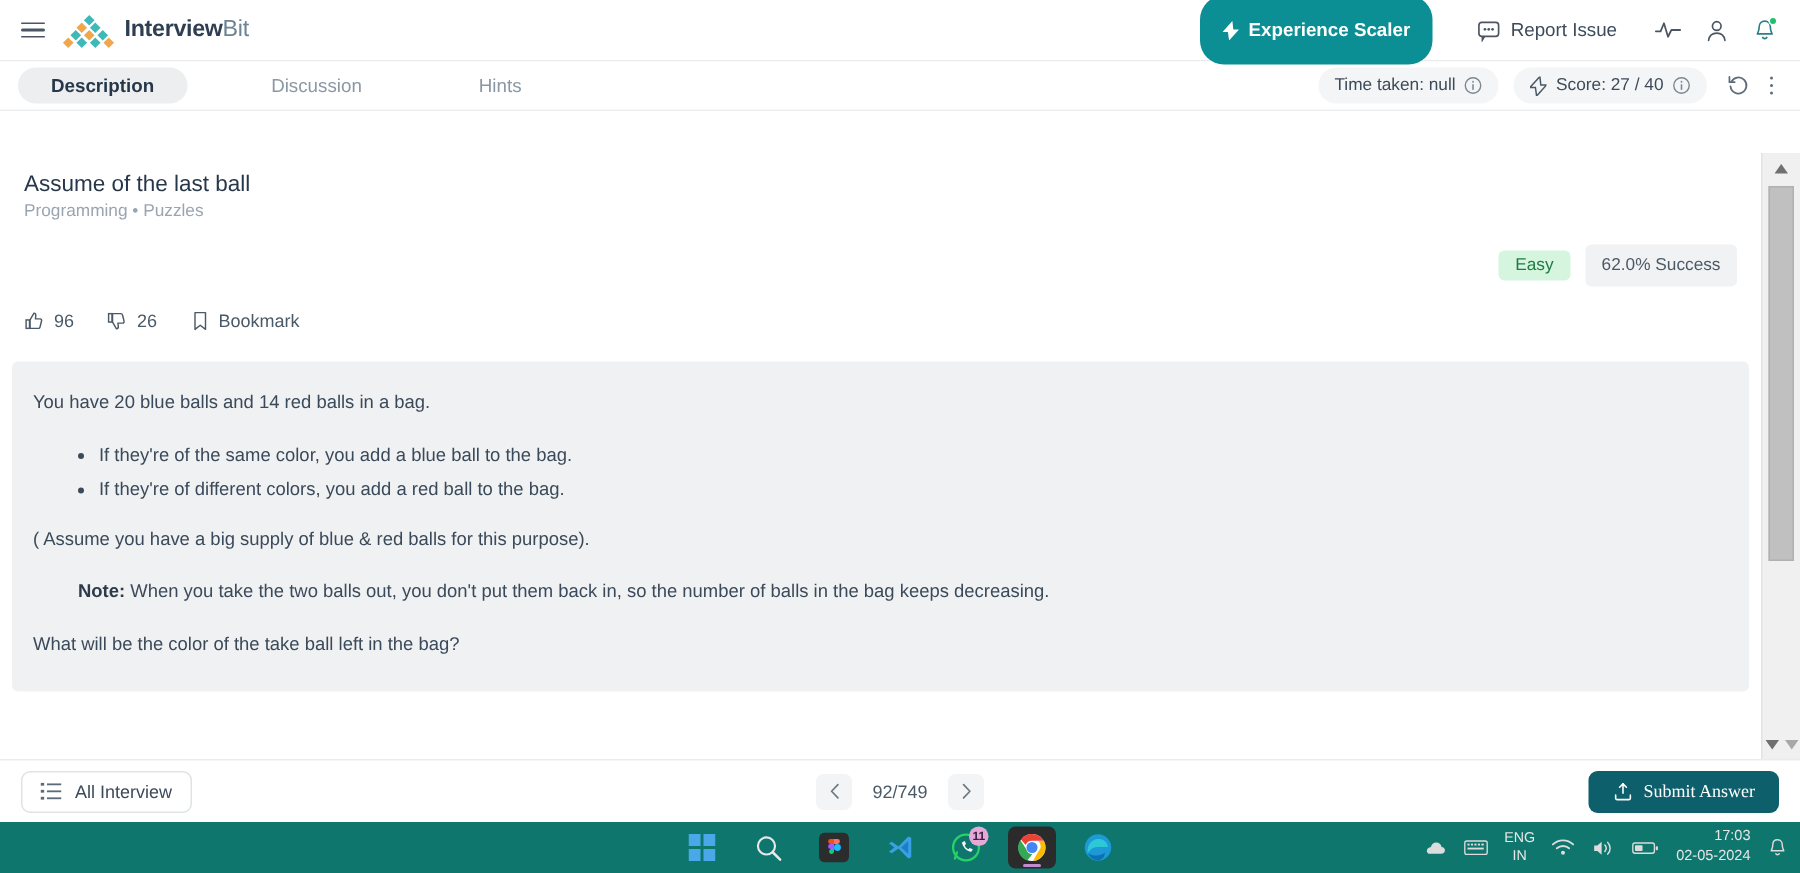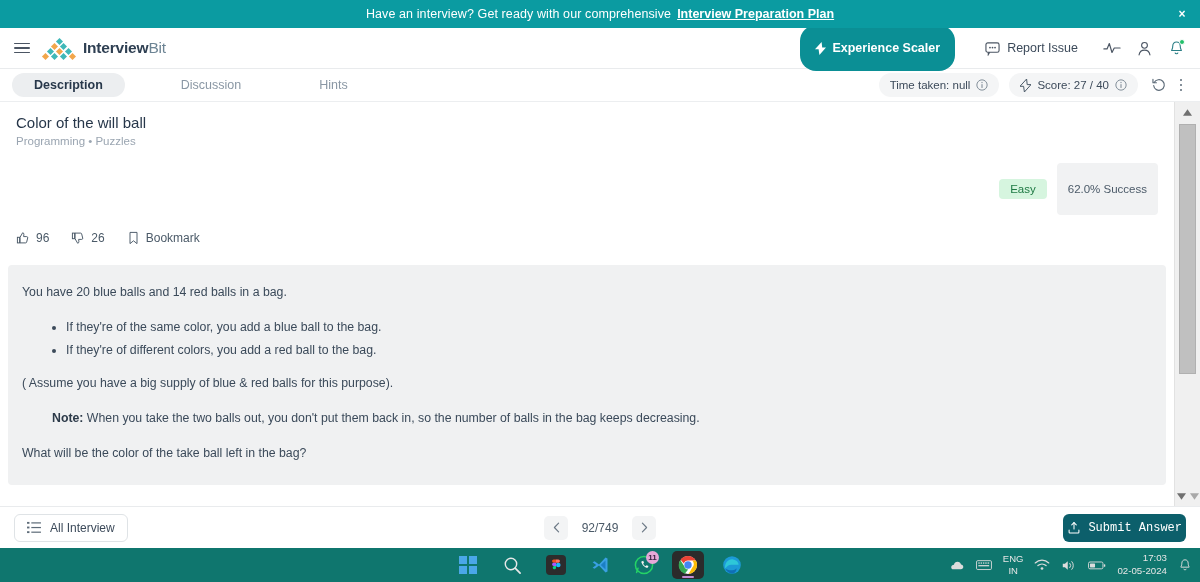--- a/index.html
+++ b/index.html
@@ -85,21 +85,21 @@
   .prob-head { padding: 12px 16px 0 16px; }
   .prob-title { font-size: 15px; color: #27374a; font-weight: 400; }
   .crumb { font-size: 11.5px; color: #9aa5b1; margin-top: 4px; }
   .badges { display: flex; align-items: center; gap: 10px; margin-top: 16px; justify-content: flex-end; }
   .badge-easy {
     background: #d6f5df; color: #1f7a44; font-size: 11.5px; font-weight: 500;
     padding: 4px 11px; border-radius: 4px;
   }
   .badge-succ {
     background: #f1f2f3; color: #4b5a68; font-size: 11.5px;
-    padding: 20px 11px; border-radius: 4px;
+    padding: 8px 11px; border-radius: 4px;
   }
   .meta { display: flex; align-items: center; gap: 22px; margin-top: 16px; font-size: 12px; color: #4b5a68; }
   .meta-item { display: flex; align-items: center; gap: 6px; cursor: pointer; }
 
   .statement {
     margin: 20px 8px 0 8px; background: #f0f1f2; border-radius: 4px;
     padding: 18px 14px 22px 14px; font-size: 12.3px; line-height: 1.55;
     color: #3b4a5a;
   }
   .statement p { margin: 0 0 16px 0; }
@@ -138,23 +138,23 @@
   }
   .pg-btn {
     width: 24px; height: 24px; border-radius: 5px; background: #f3f4f5;
     border: none; display: flex; align-items: center; justify-content: center;
     cursor: pointer; color: #6b7885;
   }
   .pg-label { font-size: 12px; color: #4b5a68; min-width: 48px; text-align: center; }
   .footer-spacer { flex: 1; }
   .submit {
     background: #0c5f6b; color: #fff; border: none; border-radius: 6px;
-    height: 28px; padding: 0 4px; font-size: 12px; font-weight: 500;
+    height: 28px; padding: 0 16px; font-size: 12px; font-weight: 500;
     display: flex; align-items: center; gap: 7px; cursor: pointer;
-    font-family: Liberation Mono, monospace;
+    font-family: Liberation Serif, serif;
   }
 
   
   .taskbar {
     position: absolute; left: 0; bottom: 0; width: 1200px; height: 34px;
     background: #0f766e; display: flex; align-items: center;
   }
   .tb-center { position: absolute; left: 50%; transform: translateX(-50%); display: flex; align-items: center; gap: 12px; }
   .tb-app { width: 32px; height: 28px; display: flex; align-items: center; justify-content: center; position: relative; cursor: pointer; border-radius: 5px; }
   .tb-app.active { background: #2b2b2b; }
@@ -168,25 +168,20 @@
   .tray { position: absolute; right: 8px; display: flex; align-items: center; gap: 11px; color: #e6e6e6; }
   .tray-ico { cursor: pointer; display: flex; align-items: center; justify-content: center; }
   .lang { font-size: 9.5px; line-height: 1.25; text-align: center; cursor: pointer; }
   .clock { font-size: 9.7px; line-height: 1.3; text-align: right; cursor: pointer; }
 </style>
 </head>
 <body>
 
 <div id="app">
 
-  <div class="promo">
-    <span class="promo-text">Have an interview? Get ready with our comprehensive</span>
-    <a class="promo-link" href="#">Interview Preparation Plan</a>
-    <span class="promo-close">×</span>
-  </div>
 
   <div class="nav">
     <div class="hamburger">
       <i></i>
         <i></i>
         <i></i>
     </div>
     <div class="brand">
       <div class="brand-logo">
         <span style="left:14.5px;top:1px;background:#f0a martinez;"></span>
@@ -288,21 +283,21 @@
           <i></i>
           <i></i>
           <i></i>
         </div>
     </div>
   </div>
 
   <div class="content">
 
     <div class="prob-head">
-      <div class="prob-title">Color of the will ball</div>
+      <div class="prob-title">Assume of the last ball</div>
       <div class="crumb">Programming • Puzzles</div>
 
       <div class="badges">
         <span class="badge-easy">Easy</span>
         <span class="badge-succ">62.0% Success</span>
       </div>
 
       <div class="meta">
         <div class="meta-item">
           <svg width="14" height="14" viewBox="0 0 16 16">

